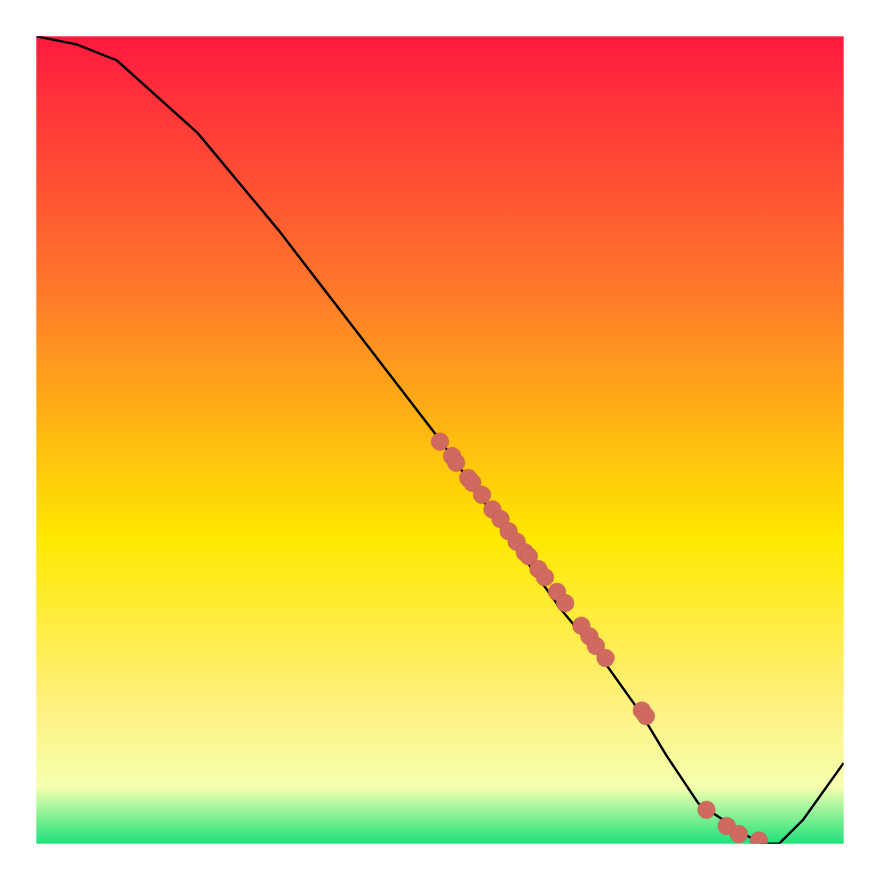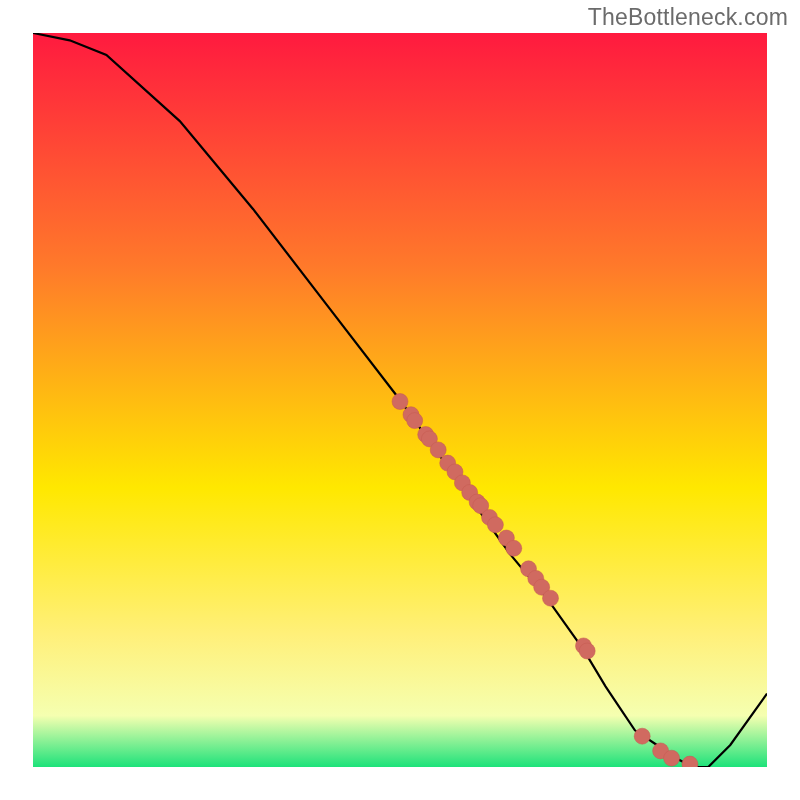--- a/index.html
+++ b/index.html
@@ -31,21 +31,20 @@
     top: 0;
     width: 800px;
     height: 800px;
   }
 </style>
 </head>
 <body>
 
 <div class="chart-wrap">
 
-  <div class="watermark">TheBottleneck.com</div>
 
   <svg class="plot" viewBox="0 0 800 800" preserveAspectRatio="none">
     <defs>
       <linearGradient id="bg-grad" x1="0" y1="0" x2="0" y2="1">
         <stop class="g-stop" offset="0%" stop-color="#ff1a3f"></stop>
         <stop class="g-stop" offset="32%" stop-color="#ff7a2a"></stop>
         <stop class="g-stop" offset="62%" stop-color="#ffe800"></stop>
         <stop class="g-stop" offset="82%" stop-color="#fff07a"></stop>
         <stop class="g-stop" offset="93%" stop-color="#f5ffb0"></stop>
         <stop class="g-stop" offset="100%" stop-color="#1de27a"></stop>

